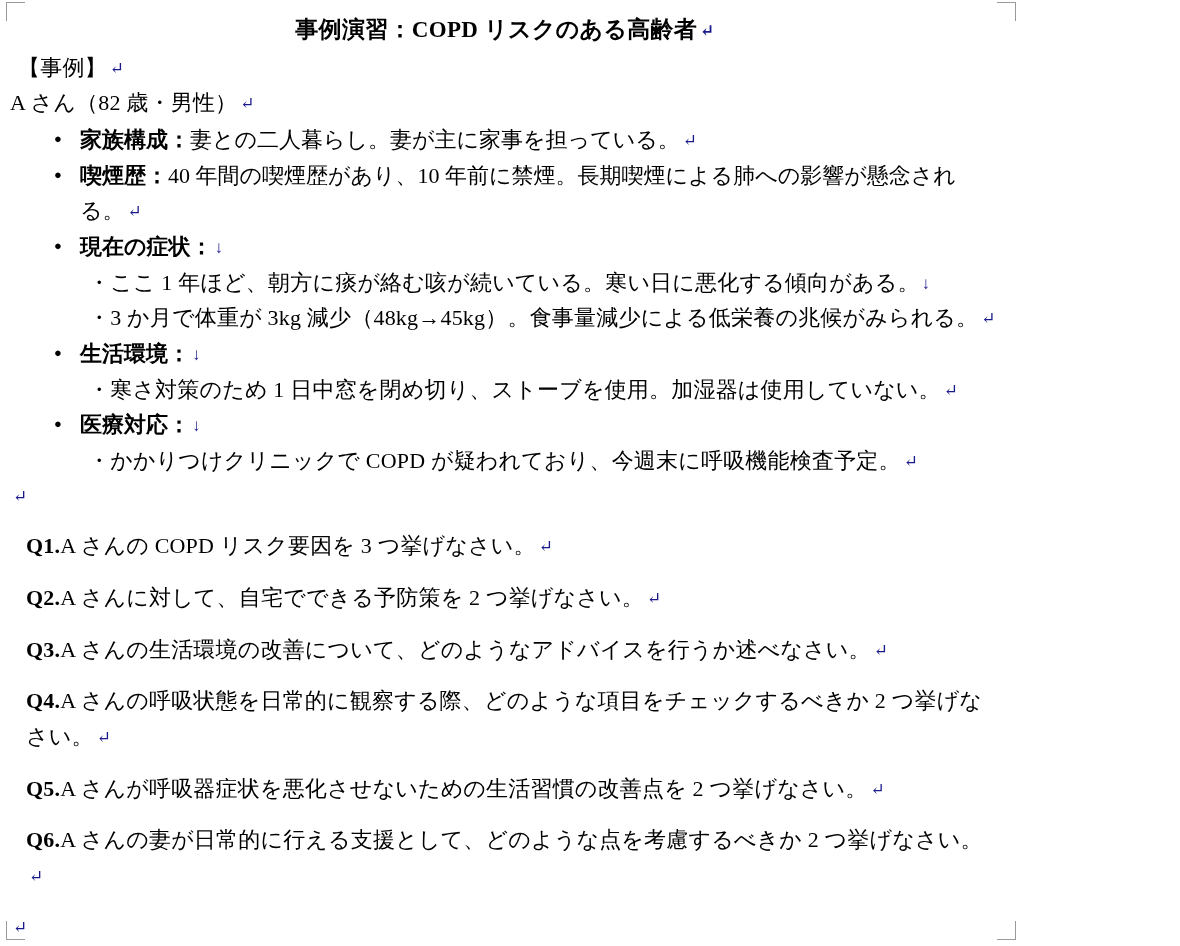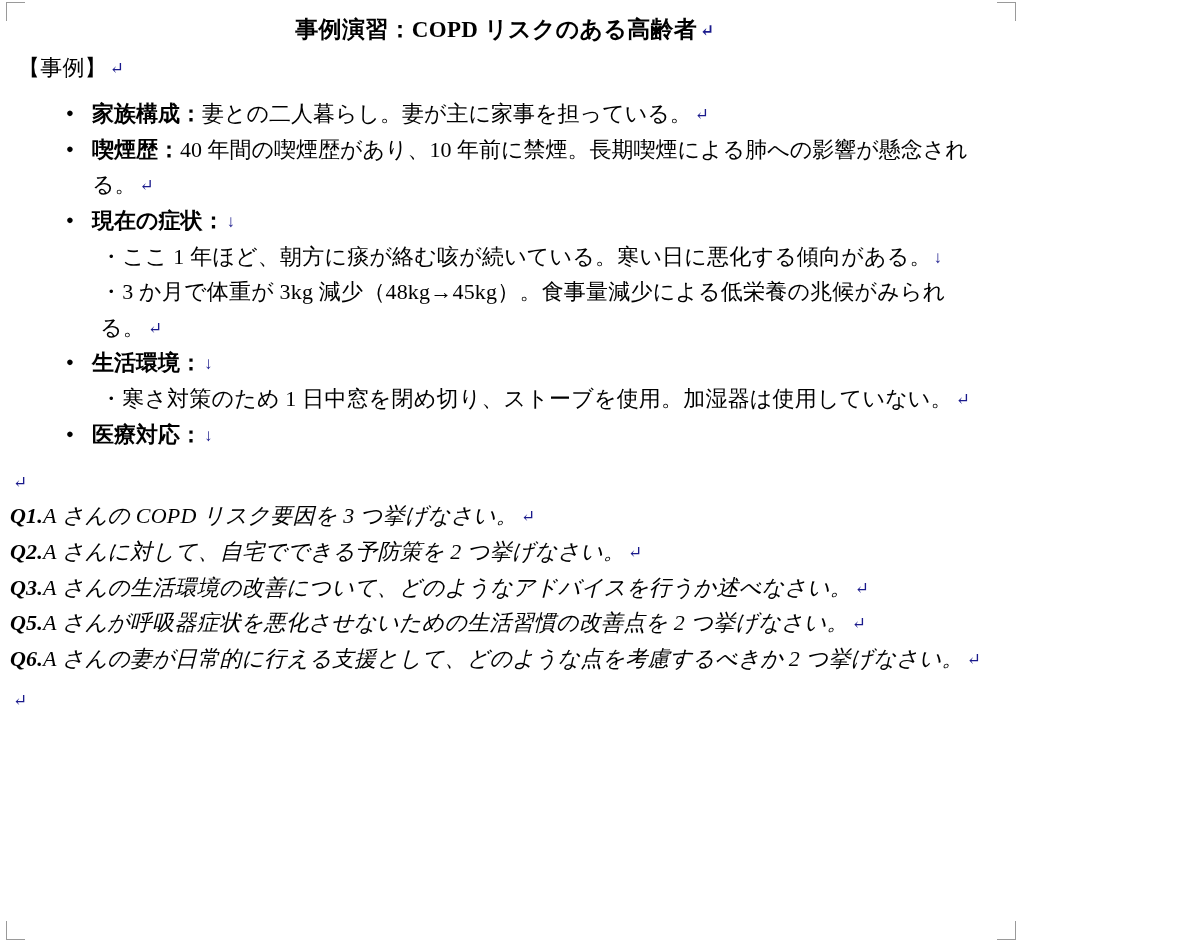--- a/index.html
+++ b/index.html
@@ -57,21 +57,21 @@
 
   .para {
     font-size: 22px;
     line-height: 1.55;
     margin: 0 0 2px 0;
     letter-spacing: 0.2px;
   }
 
   ul.bullets {
     list-style: none;
-    margin: 12px;
+    margin: 0;
     padding: 0;
   }
   li.bullet {
     position: relative;
     font-size: 22px;
     line-height: 1.62;
     margin: 0;
     padding-left: 70px;
   }
   li.bullet::before {
@@ -107,23 +107,22 @@
   }
   .empty-line {
     font-size: 22px;
     line-height: 1.6;
     margin: 0;
     height: 34px;
   }
   .q-line {
     font-size: 22px;
     line-height: 1.62;
-    margin: 0;
-    letter-spacing: 0.2px;
-    font-style: italic;
+    margin: 16px;
+    letter-spacing: 0.2px;
   }
   .q-num {
     font-weight: bold;
   }
   .last-line {
     font-size: 22px;
     line-height: 1.6;
     margin-top: 6px;
   }
 </style>
@@ -140,20 +139,23 @@
   <div class="content">
 
     <div class="doc-title">
       <span>事例演習：COPD リスクのある高齢者</span><span class="pilcrow">↵</span>
     </div>
 
     <div class="section-head">
       <span>【事例】</span><span class="pilcrow">↵</span>
     </div>
 
+    <div class="para">
+      <span>A さん（82 歳・男性）</span><span class="pilcrow">↵</span>
+    </div>
 
     <ul class="bullets">
 
       <li class="bullet">
         <span class="blabel">家族構成</span><span class="blabel">：</span><span>妻との二人暮らし。妻が主に家事を担っている。</span><span class="pilcrow">↵</span>
       </li>
 
       <li class="bullet">
         <span class="blabel">喫煙歴</span><span class="blabel">：</span><span>40 年間の喫煙歴があり、10 年前に禁煙。長期喫煙による肺への影響が懸念される。</span><span class="pilcrow">↵</span>
       </li>
@@ -171,38 +173,44 @@
       <li class="bullet">
         <span class="blabel">生活環境</span><span class="blabel">：</span><span class="arrowdown">↓</span>
       </li>
       <div class="sub-line">
         <span>・寒さ対策のため 1 日中窓を閉め切り、ストーブを使用。加湿器は使用していない。</span><span class="pilcrow">↵</span>
       </div>
 
       <li class="bullet">
         <span class="blabel">医療対応</span><span class="blabel">：</span><span class="arrowdown">↓</span>
       </li>
+      <div class="sub-line">
+        <span>・かかりつけクリニックで COPD が疑われており、今週末に呼吸機能検査予定。</span><span class="pilcrow">↵</span>
+      </div>
 
     </ul>
 
     <div class="empty-line">
       <span class="pilcrow">↵</span>
     </div>
 
 
     <div class="q-line">
       <span class="q-num">Q1.</span><span>A さんの COPD リスク要因を 3 つ挙げなさい。</span><span class="pilcrow">↵</span>
     </div>
     <div class="q-line">
       <span class="q-num">Q2.</span><span>A さんに対して、自宅でできる予防策を 2 つ挙げなさい。</span><span class="pilcrow">↵</span>
     </div>
     <div class="q-line">
       <span class="q-num">Q3.</span><span>A さんの生活環境の改善について、どのようなアドバイスを行うか述べなさい。</span><span class="pilcrow">↵</span>
     </div>
     <div class="q-line">
+      <span class="q-num">Q4.</span><span>A さんの呼吸状態を日常的に観察する際、どのような項目をチェックするべきか 2 つ挙げなさい。</span><span class="pilcrow">↵</span>
+    </div>
+    <div class="q-line">
       <span class="q-num">Q5.</span><span>A さんが呼吸器症状を悪化させないための生活習慣の改善点を 2 つ挙げなさい。</span><span class="pilcrow">↵</span>
     </div>
     <div class="q-line">
       <span class="q-num">Q6.</span><span>A さんの妻が日常的に行える支援として、どのような点を考慮するべきか 2 つ挙げなさい。</span><span class="pilcrow">↵</span>
     </div>
 
     <div class="last-line">
       <span class="pilcrow">↵</span>
     </div>
 

